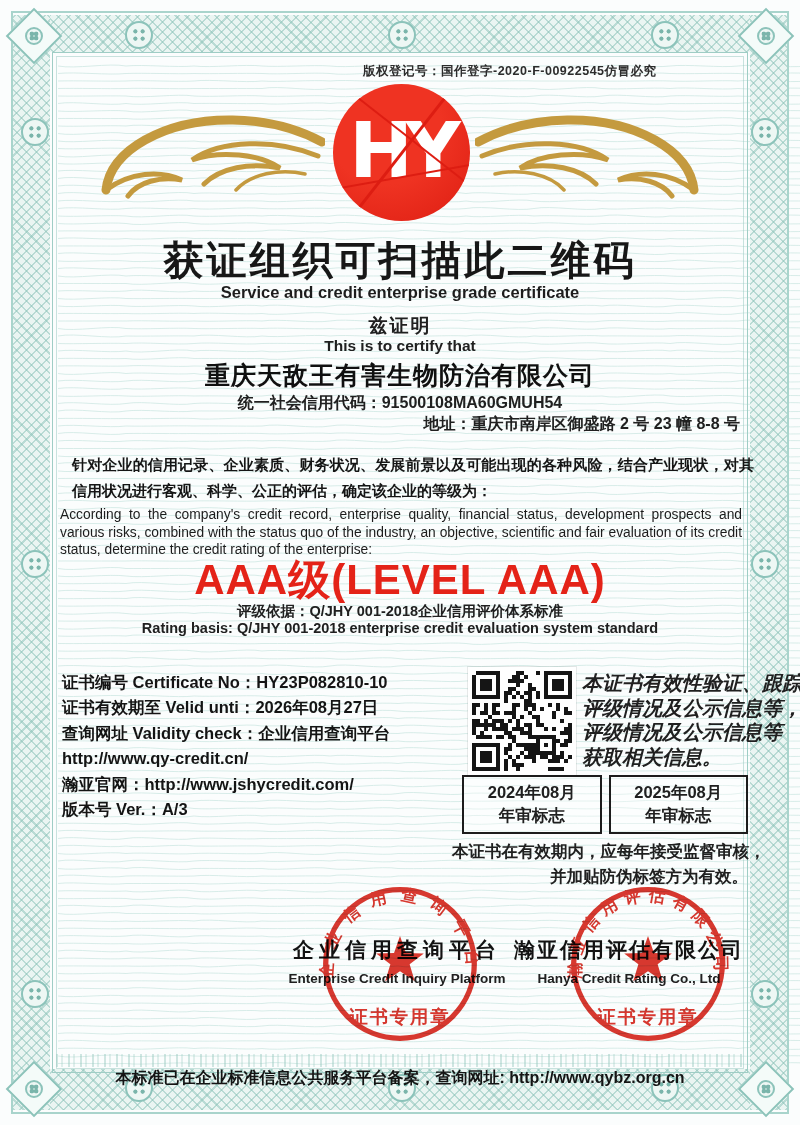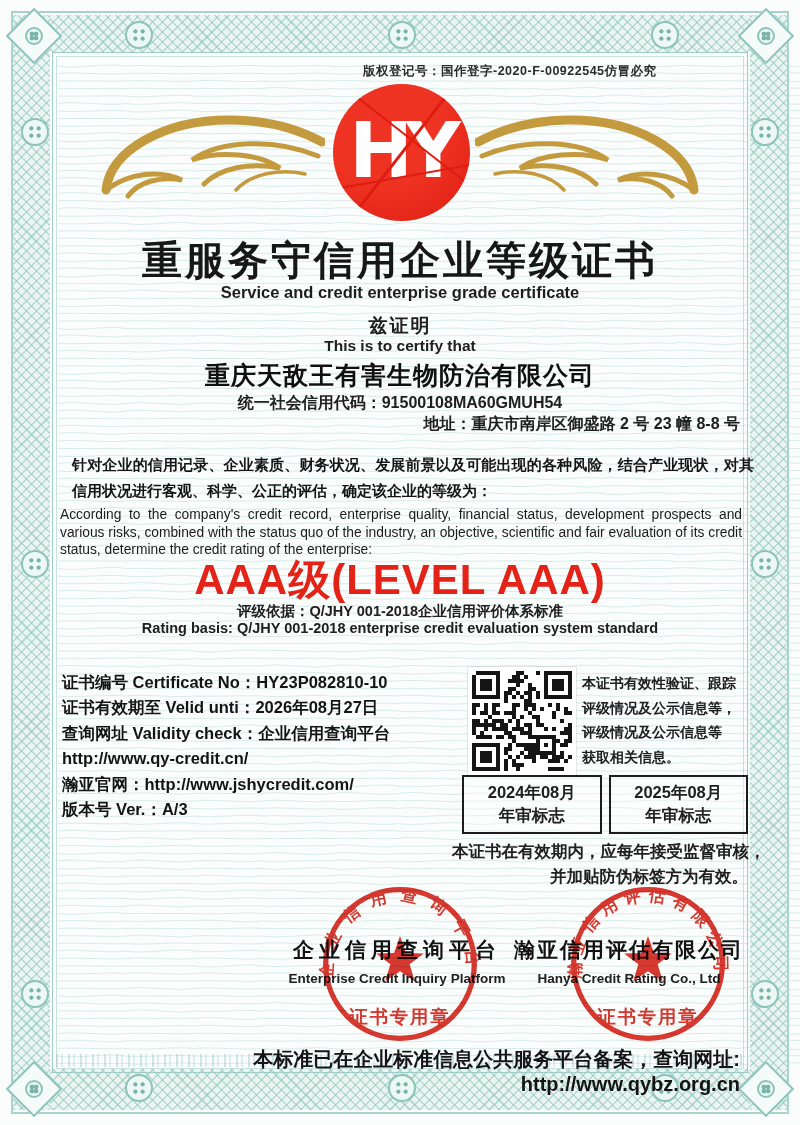--- a/index.html
+++ b/index.html
@@ -72,21 +72,21 @@
   .basis-cn{top:602px;font-size:14.5px;font-weight:700;}
   .basis-en{top:620px;font-size:14.5px;font-weight:600;}
   
   .details{position:absolute;left:62px;top:670px;width:400px;z-index:2;}
   .detail-row{font-size:16.5px;font-weight:600;line-height:25.4px;color:#141414;white-space:nowrap;}
   
   .qr-wrap{position:absolute;left:468px;top:667px;width:108px;height:108px;background:#ffffff;
     z-index:2;box-shadow:0 0 0 1px rgba(0,0,0,.08);}
   .qr-base{position:absolute;left:4px;top:4px;width:4px;height:4px;background:transparent;}
   .qr-note{position:absolute;left:582px;top:671px;width:166px;z-index:2;}
-  .qr-note div{font-size:14px;font-weight:600;line-height:24.5px;white-space:nowrap;}
+  .qr-note div{font-size:20px;font-weight:600;line-height:24.5px;white-space:nowrap;font-style:italic;}
   .year-row{position:absolute;left:462px;top:775px;width:286px;display:flex;gap:7px;z-index:2;}
   .year-box{flex:1;border:2px solid #1c1c1c;background:rgba(255,255,255,.35);
     text-align:center;padding:4px 0 5px;}
   .year-box div{font-size:16.5px;font-weight:700;line-height:23px;}
   .supervision{position:absolute;left:452px;top:839px;width:296px;text-align:right;z-index:2;}
   .supervision div{font-size:16.5px;font-weight:700;line-height:25px;white-space:nowrap;}
   
   .issuer{position:absolute;top:936px;text-align:center;z-index:2;}
   .issuer.i0{left:283px;width:228px;}
   .issuer.i1{left:503px;width:252px;}
@@ -97,21 +97,21 @@
   .stamp.s0{left:318px;}
   .stamp.s1{left:566px;}
   .stamp circle{fill:none;stroke:#d8271d;stroke-width:5.5;}
   .stamp polygon{fill:#d8271d;}
   .stamp text{fill:#d8271d;font-weight:700;font-family:"Liberation Sans","DejaVu Sans",sans-serif;}
   .arc-text{font-size:17px;}
   .stamp.s0 .arc-text{letter-spacing:13px;}
   .stamp.s1 .arc-text{letter-spacing:7px;}
   .stamp-bottom{font-size:19px;text-anchor:middle;letter-spacing:2px;}
   
-  .footer{top:1046px;font-size:20px;font-weight:700;color:#141414;text-align:right;}
+  .footer{top:1068px;font-size:16px;font-weight:700;color:#141414;}
 </style>
 </head>
 <body>
 
 <div id="page">
 
   <svg id="waves" width="800" height="1125" fill="none" stroke="#b3dad3" stroke-width="0.8" opacity="0.62">
       <path d="M58 66C75 69.3 109 62.7 126 66C143 64.3 177 67.7 194 66C211 68 245 64 262 66C279 67.3 313 64.7 330 66C347 68.1 381 63.9 398 66C415 68.2 449 63.8 466 66C483 63.4 517 68.6 534 66C551 65.9 585 66.1 602 66C619 63.9 653 68.1 670 66C687 64 721 68 738 66C755 63.6 789 68.4 806 66"></path>
       <path d="M58 73.5C75 71.6 109 75.4 126 73.5C143 72.8 177 74.2 194 73.5C211 74 245 73 262 73.5C279 74.7 313 72.3 330 73.5C347 76.1 381 70.9 398 73.5C415 73.4 449 73.6 466 73.5C483 74.5 517 72.5 534 73.5C551 74.5 585 72.5 602 73.5C619 75.1 653 71.9 670 73.5C687 74.1 721 72.9 738 73.5C755 75.3 789 71.7 806 73.5"></path>
       <path d="M58 81C75 80.5 109 81.5 126 81C143 79.9 177 82.1 194 81C211 78.9 245 83.1 262 81C279 82.3 313 79.7 330 81C347 79.3 381 82.7 398 81C415 80.5 449 81.5 466 81C483 81.7 517 80.3 534 81C551 81 585 81 602 81C619 81.6 653 80.4 670 81C687 82 721 80 738 81C755 79 789 83 806 81"></path>
@@ -292,21 +292,21 @@
     </g>
   </svg>
 
   <div class="logo">
     <span class="logo-text">HY</span>
     <span class="crack c1"></span>
     <span class="crack c2"></span>
     <span class="crack c3"></span>
   </div>
 
-  <div class="center title-cn">重服务守信用企业等级证书</div>
+  <div class="center title-cn">获证组织可扫描此二维码</div>
   <div class="center title-en">Service and credit enterprise grade certificate</div>
   <div class="center certify-cn">兹证明</div>
   <div class="center certify-en">This is to certify that</div>
   <div class="center company-name">重庆天敌王有害生物防治有限公司</div>
   <div class="center company-code">统一社会信用代码：91500108MA60GMUH54</div>
   <div class="center company-addr">地址：重庆市南岸区御盛路 2 号 23 幢 8-8 号</div>
 
   <div class="para-cn">针对企业的信用记录、企业素质、财务状况、发展前景以及可能出现的各种风险，结合产业现状，对其信用状况进行客观、科学、公正的评估，确定该企业的等级为：</div>
   <div class="para-en">According to the company's credit record, enterprise quality, financial status, development prospects and various risks, combined with the status quo of the industry, an objective, scientific and fair evaluation of its credit status, determine the credit rating of the enterprise:</div>
 

